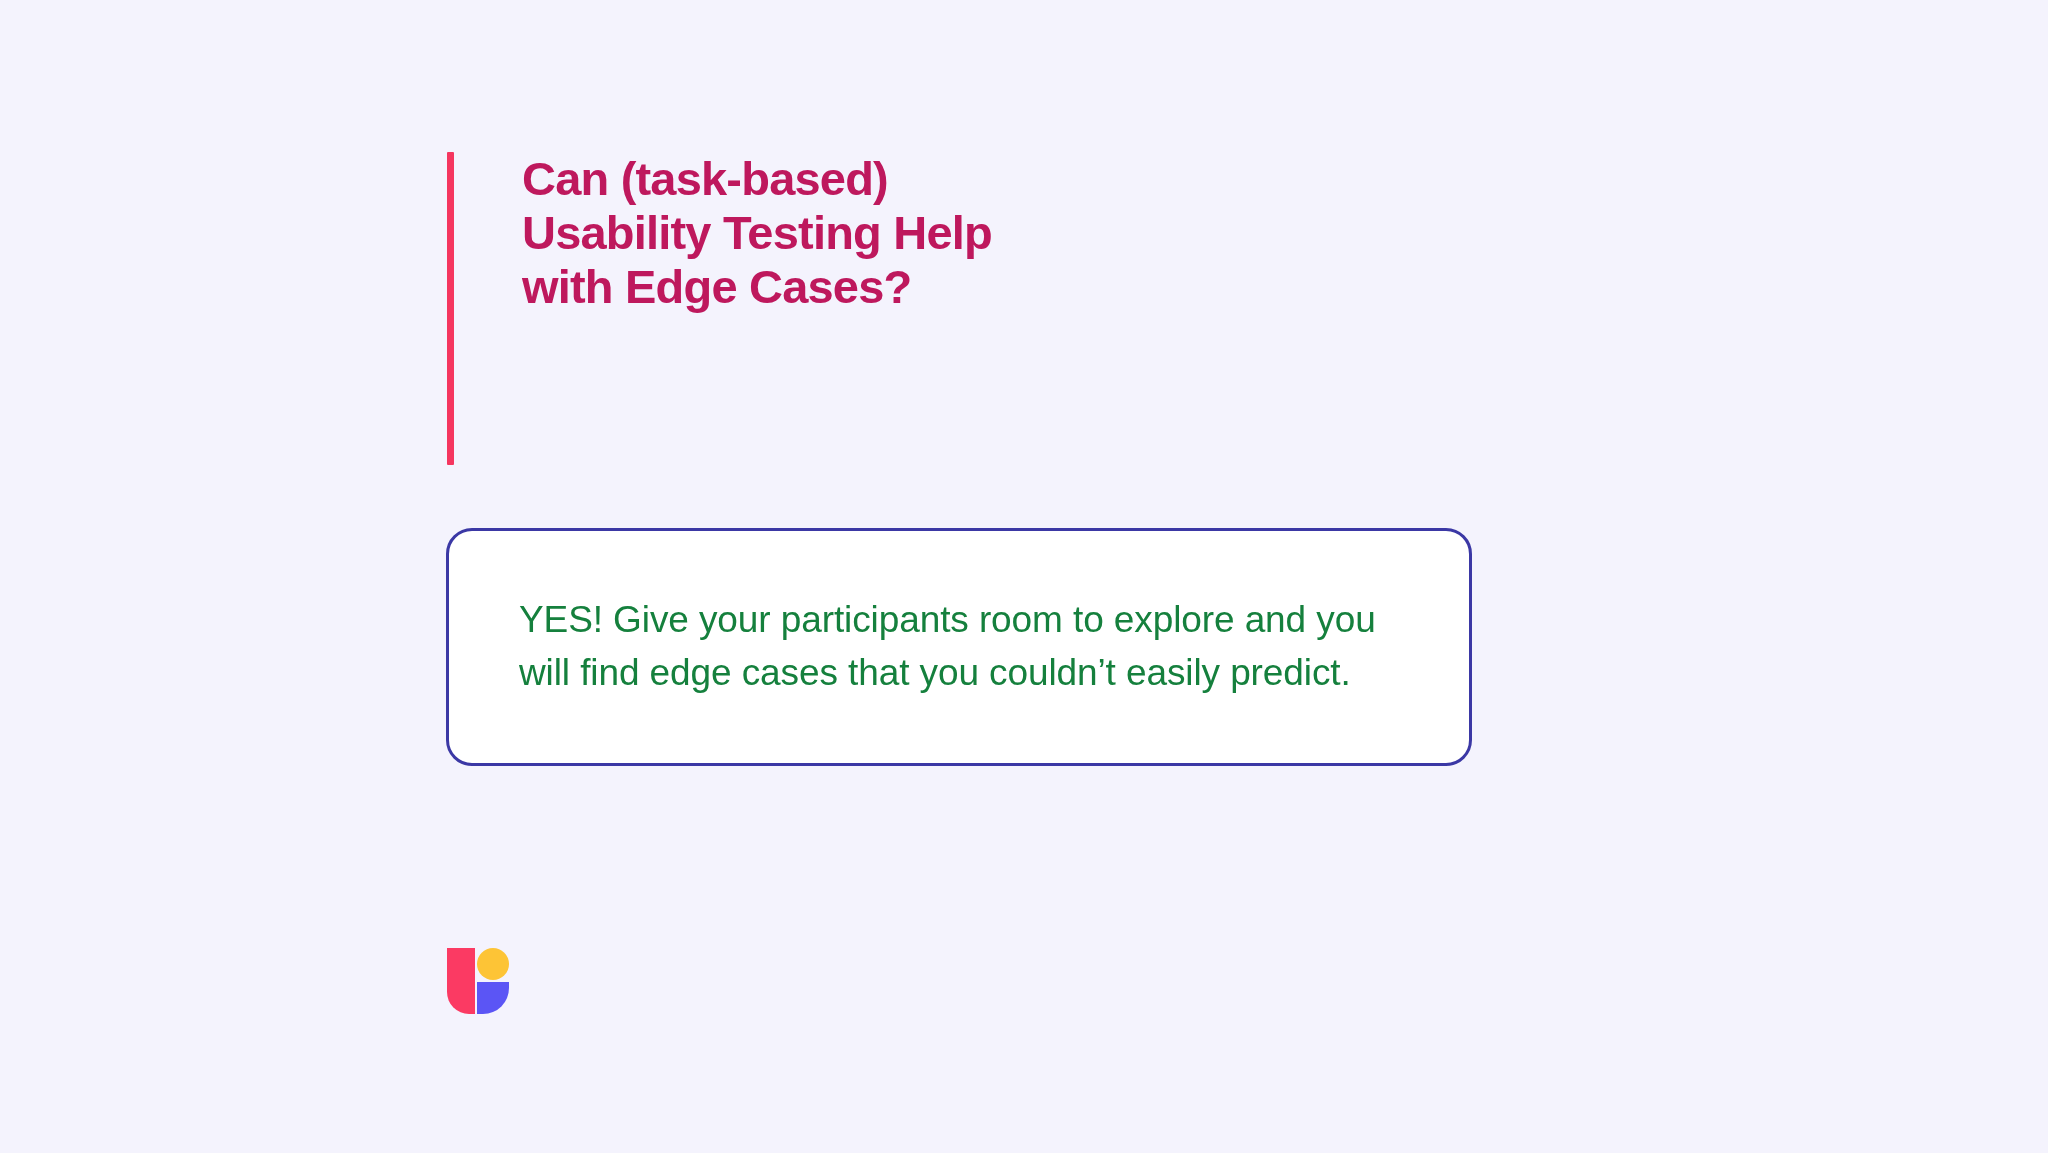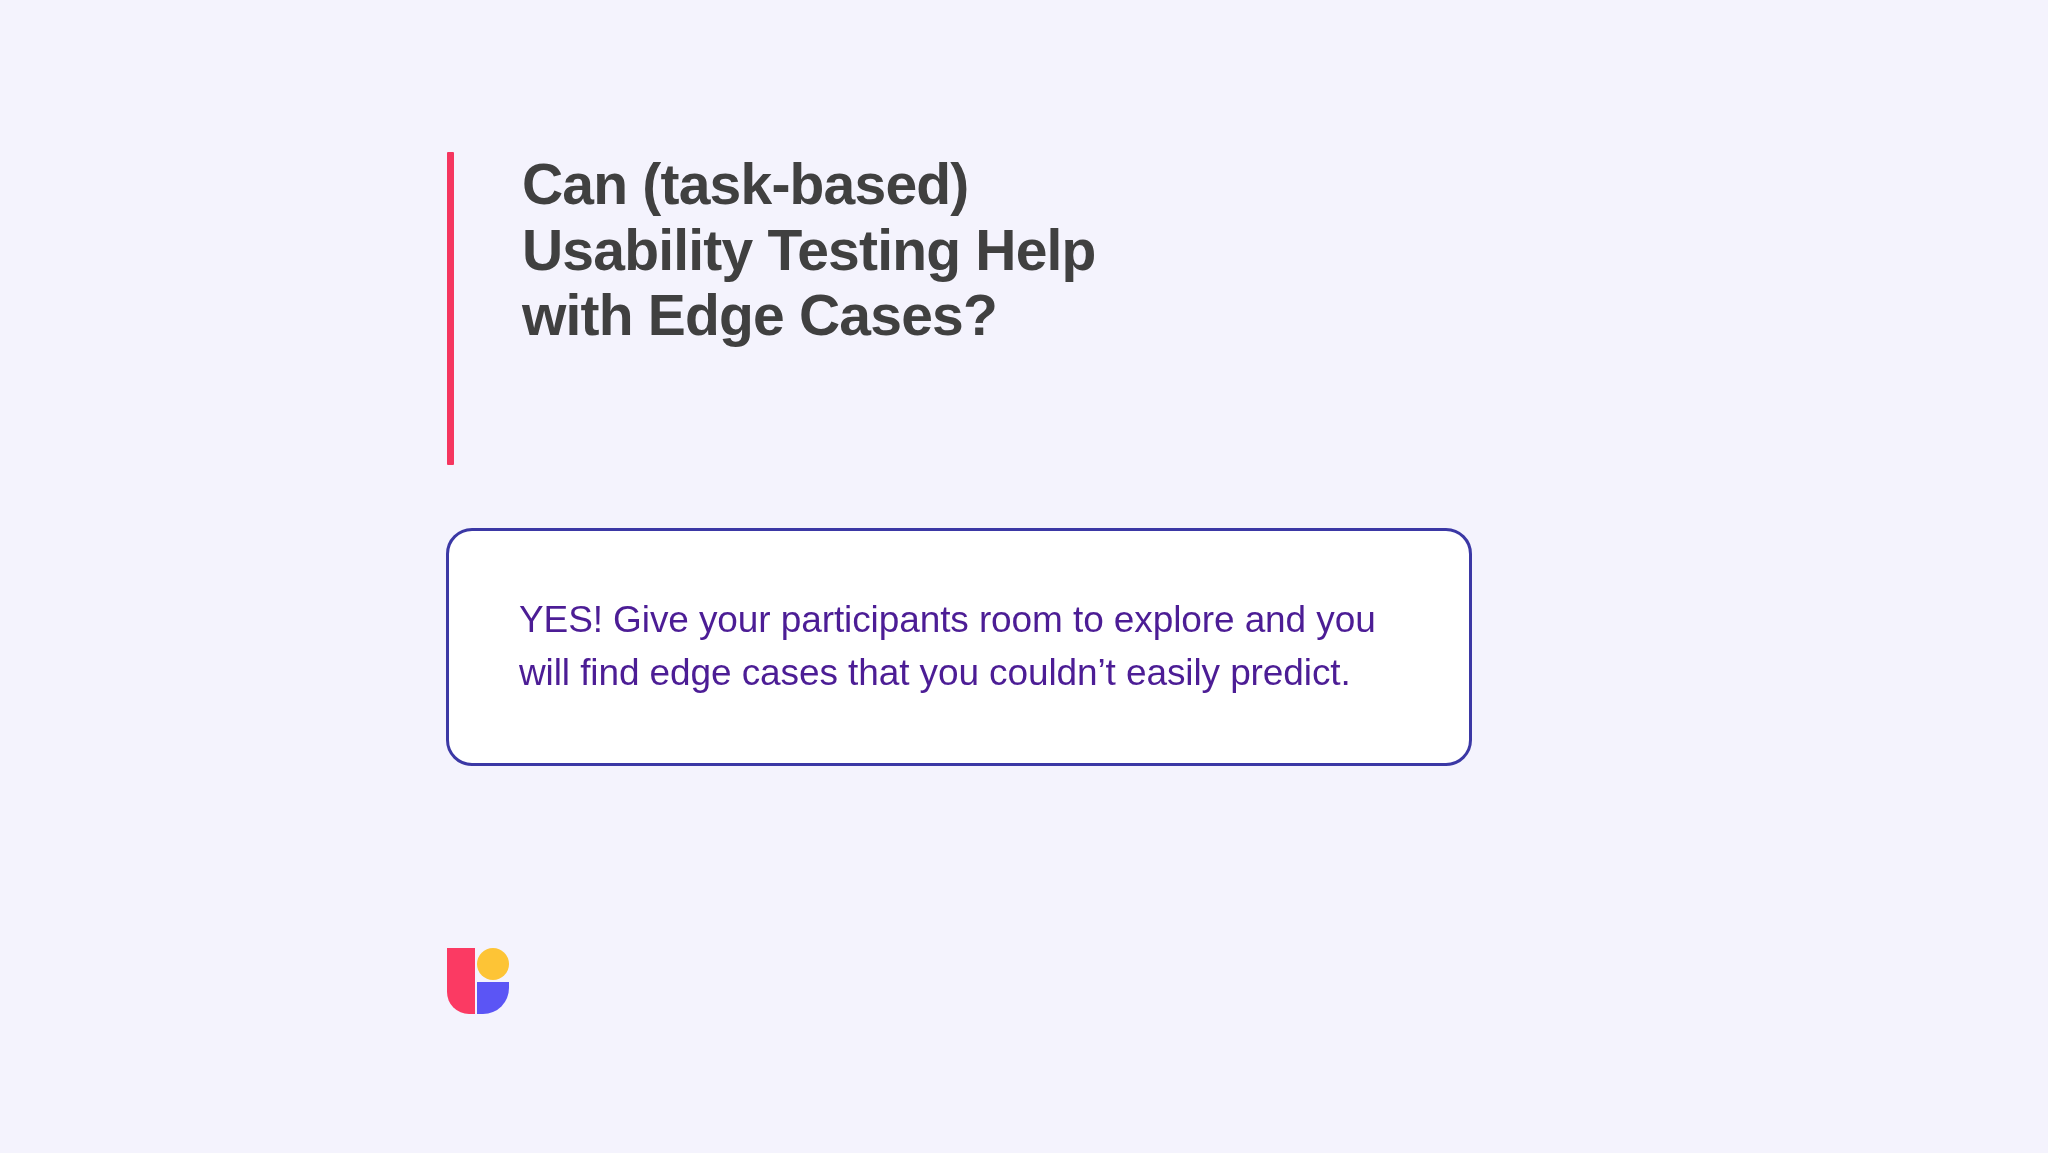--- a/index.html
+++ b/index.html
@@ -37,25 +37,25 @@
     min-height: 313px;
     background: #f5355f;
     flex: 0 0 auto;
     border-radius: 1px;
   }
 
   .headline {
     margin: 0;
     padding: 0 0 0 68px;
     font-family: "Liberation Sans", sans-serif;
-    font-size: 57px;
+    font-size: 47px;
     font-weight: 700;
     line-height: 1.15;
     letter-spacing: -0.8px;
-    color: #404040;
+    color: #be185d;
     max-width: 930px;
     white-space: pre-line;
   }
 
   
   .answer-card {
     position: absolute;
     left: 446px;
     top: 528px;
     width: 1026px;
@@ -68,21 +68,21 @@
     align-items: center;
   }
 
   .answer-text {
     margin: 0;
     padding: 0 60px 0 70px;
     font-family: "Liberation Sans", sans-serif;
     font-size: 37px;
     font-weight: 400;
     line-height: 1.42;
-    color: #4c1d95;
+    color: #15803d;
     letter-spacing: -0.1px;
     white-space: pre-line;
   }
 
   
   .logo {
     position: absolute;
     left: 443px;
     top: 948px;
     width: 66px;

